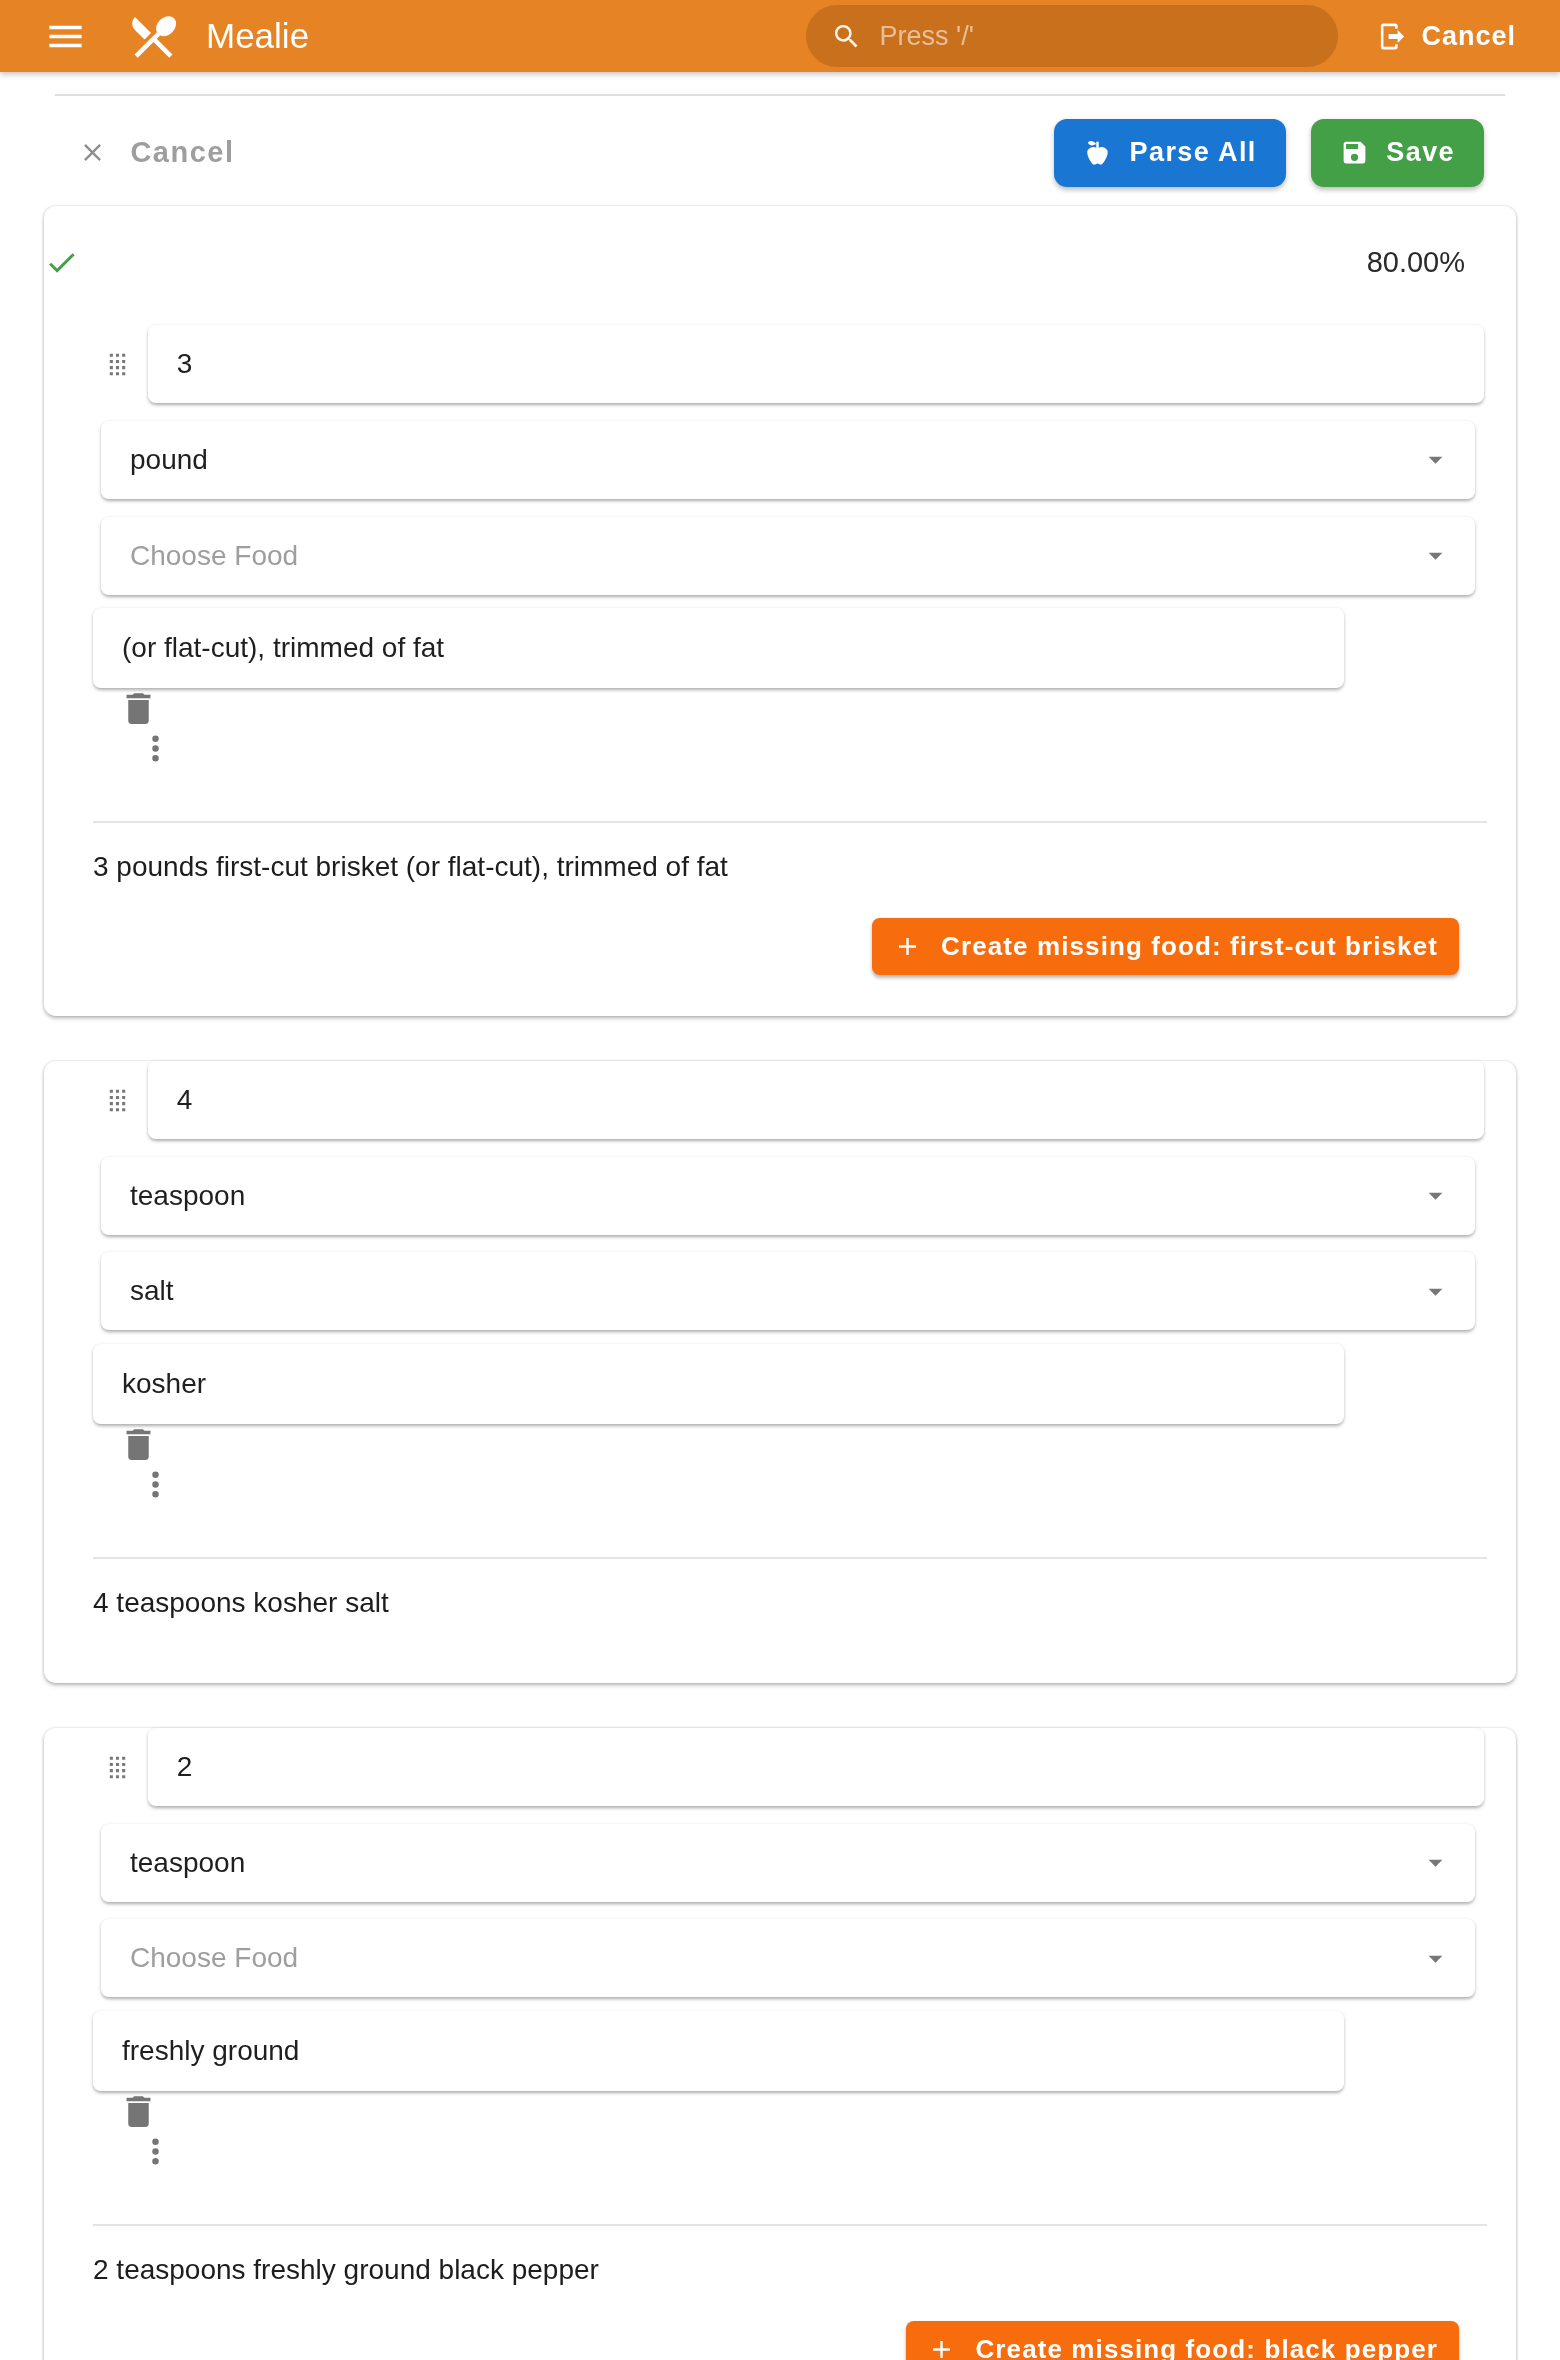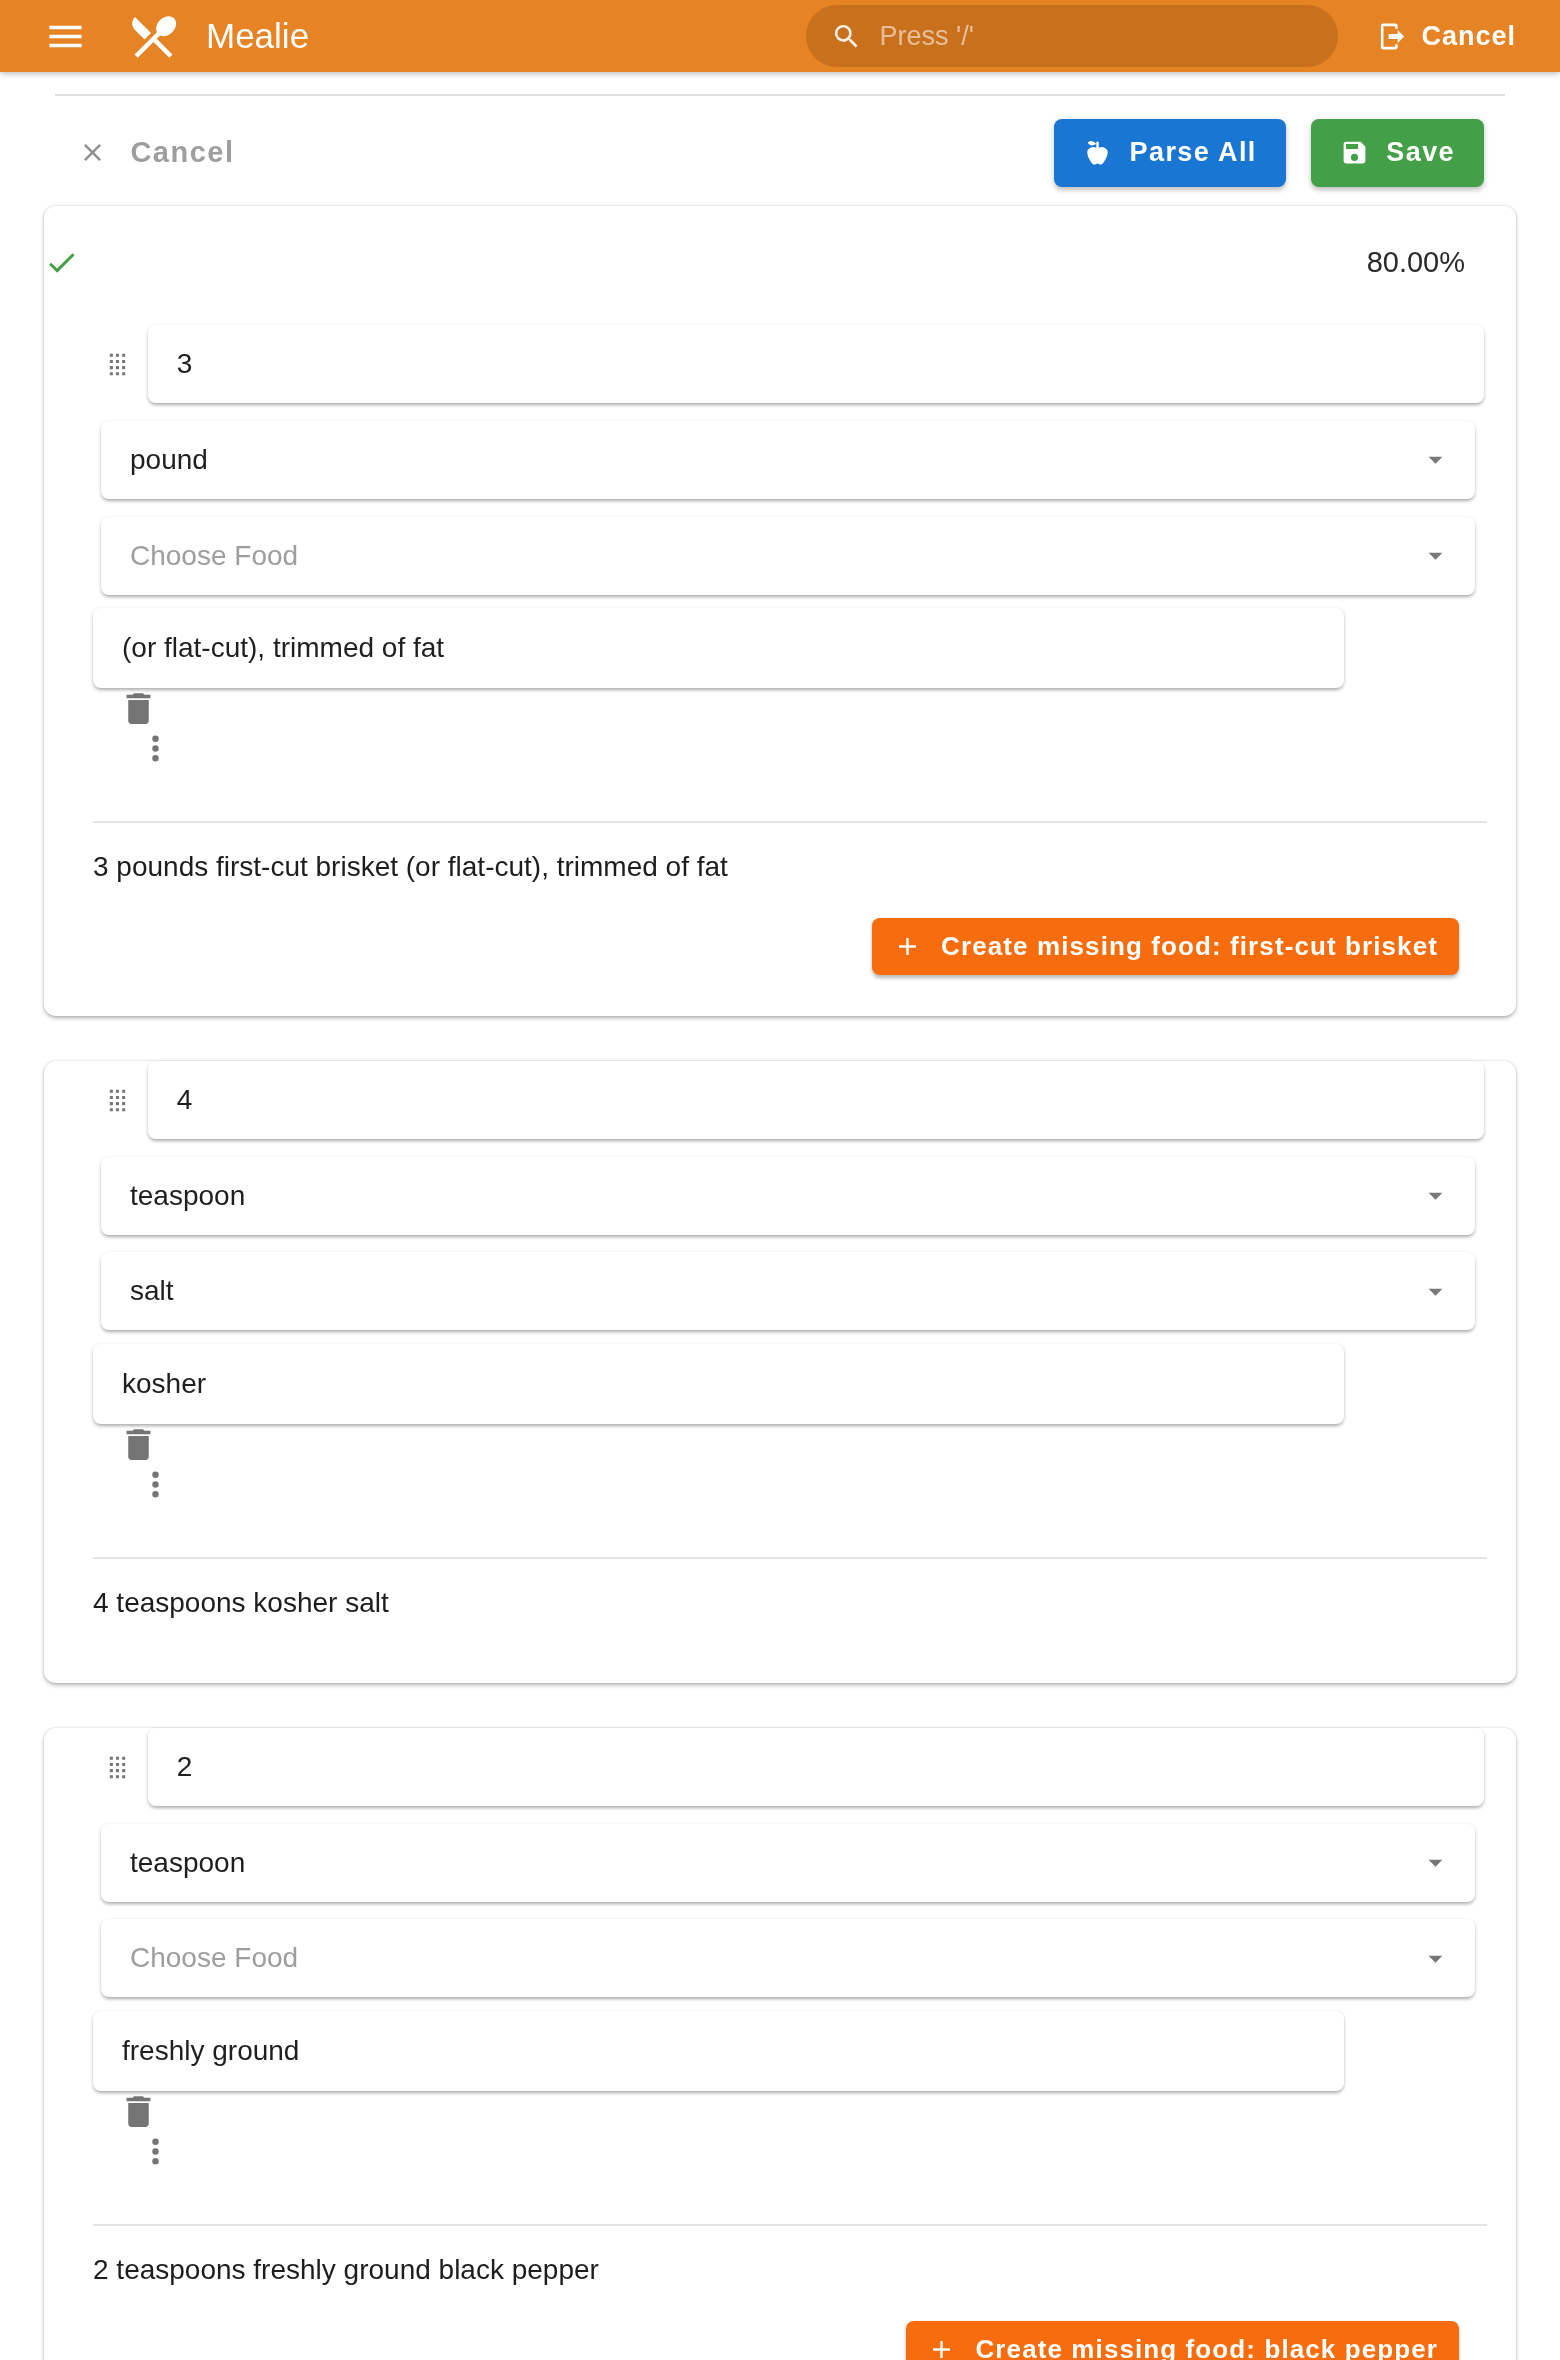--- a/index.html
+++ b/index.html
@@ -22,21 +22,21 @@
   .logout-btn{margin-left:33px;background:none;border:none;color:#fff;display:flex;align-items:center;
     gap:13.7px;font-size:27px;font-weight:600;letter-spacing:1px;cursor:pointer;font-family:inherit;padding:0 5.9px;}
 
   
   .top-divider{margin:21.5px 55px 0;border:none;border-top:2px solid #DEDEDE;}
   .toolbar{display:flex;align-items:center;margin:23.4px 76px 19.5px 78px;height:68px;}
   .cancel-btn{background:none;border:none;display:flex;align-items:center;gap:23.4px;cursor:pointer;
     color:#9E9E9E;font-size:29px;font-weight:600;letter-spacing:1.5px;font-family:inherit;padding:0;}
   .cancel-btn svg{color:#8F8F8F;}
   .toolbar-right{margin-left:auto;display:flex;gap:25px;}
-  .btn{height:68px;border:none;border-radius:8px;display:flex;align-items:center;gap:17.6px;
+  .btn{height:68px;border:none;border-radius:13px;display:flex;align-items:center;gap:17.6px;
     padding:0 29px;color:#fff;font-size:27px;font-weight:700;letter-spacing:1.4px;cursor:pointer;
     font-family:inherit;box-shadow:0 2.9px 4.9px rgba(0,0,0,.25);}
   .btn-blue{background:var(--info,#1976D2);}
   .btn-green{background:var(--success,#43A047);}
 
   
   .cards{margin:0 44px;}
   .card{background:#fff;border-radius:11.7px;margin-bottom:34px;
     box-shadow:0 2.9px 4.9px -1px rgba(0,0,0,.22),0 1px 3.9px rgba(0,0,0,.16),0 0 2px rgba(0,0,0,.1);}
   .conf-row{display:flex;justify-content:space-between;align-items:center;gap:19.5px;

